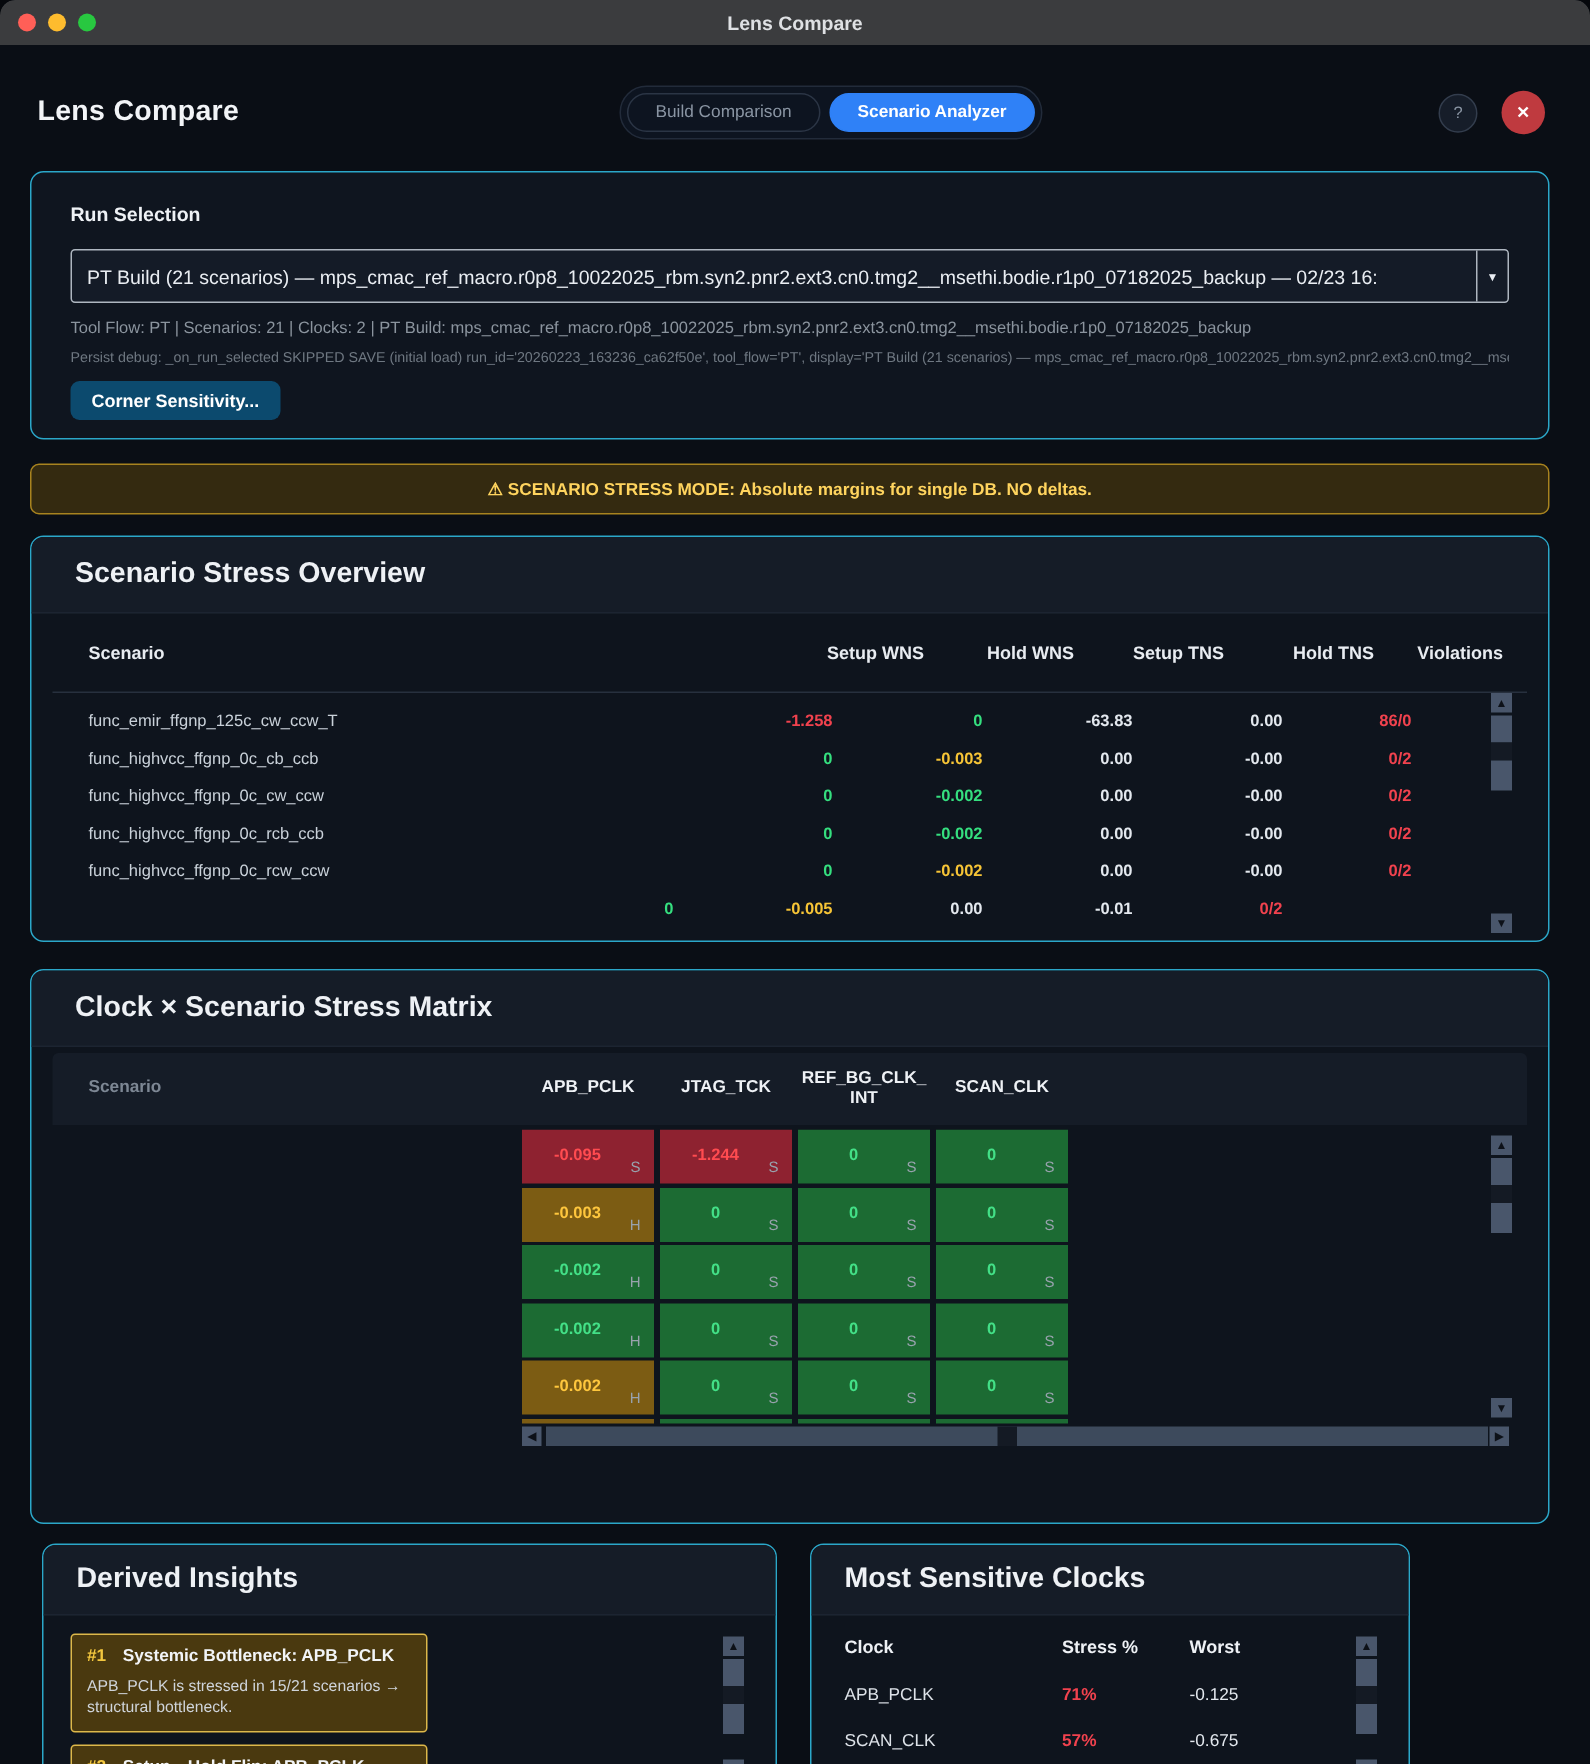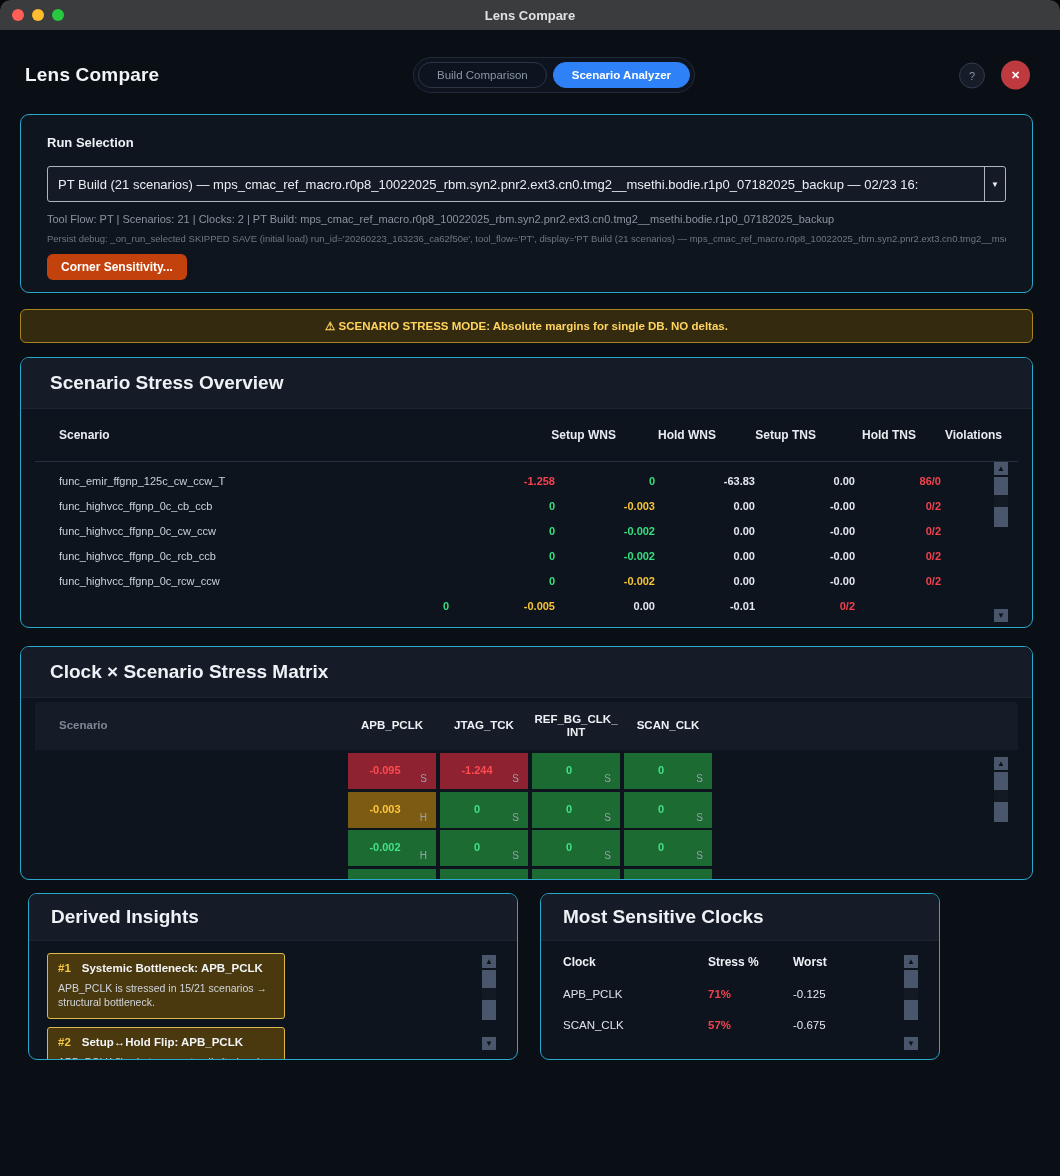--- a/index.html
+++ b/index.html
@@ -30,21 +30,21 @@
 
   
   .run-panel{margin-top:18px;height:179px;background:#0f151f;}
   .run-inner{padding:0 26px;}
   .run-title{margin-top:20px;color:#eef1f5;font-size:13px;font-weight:bold;}
   .run-select{margin-top:16px;height:34px;background:#141b27;border:1px solid #aeb6c0;border-radius:3px;display:flex;align-items:center;cursor:pointer;}
   .run-select-value{flex:1;color:#e9edf2;font-size:13px;padding:0 10px;white-space:nowrap;overflow:hidden;}
   .run-select-arrow{width:20px;align-self:stretch;border-left:1px solid #aeb6c0;display:flex;align-items:center;justify-content:center;color:#e9edf2;font-size:8px;}
   .run-info{margin-top:11px;color:#8b949e;font-size:11px;white-space:nowrap;overflow:hidden;}
   .run-debug{margin-top:8px;color:#6e7781;font-size:9.5px;white-space:nowrap;overflow:hidden;}
-  .corner-btn{font-family:inherit;margin-top:10px;background:#c2410c;color:#fff;border:none;border-radius:6px;font-size:12px;font-weight:bold;padding:6px 14px;cursor:pointer;}
+  .corner-btn{font-family:inherit;margin-top:10px;background:#0c4a6e;color:#fff;border:none;border-radius:6px;font-size:12px;font-weight:bold;padding:6px 14px;cursor:pointer;}
 
   
   .banner{margin:16px 27px 0 20px;height:34px;background:#342a10;border:1px solid #a8831f;border-radius:6px;display:flex;align-items:center;justify-content:center;box-sizing:border-box;}
   .banner-text{color:#ffd45e;font-size:11.5px;font-weight:bold;}
 
   
   .ov-panel{margin-top:14px;height:271px;}
   .ov-strip{height:50px;}
   .ov-strip .panel-title{padding-left:29px;}
   .tblwrap{margin:0 14px;}
@@ -65,21 +65,21 @@
   .sb-gap{height:2px;flex:none;}
   .th-a{height:18px;background:#49566b;flex:none;}
   .th-d{height:12px;background:#141a24;flex:none;}
   .th-b{height:20px;background:#49566b;flex:none;}
   .sb-fill{flex:1;}
   .hscroll{height:13px;display:flex;align-items:stretch;}
   .hs-track{flex:1;background:#3d4a5c;margin-left:3px;margin-right:1px;position:relative;}
   .hs-notch{position:absolute;left:48%;top:0;bottom:0;width:13px;background:#141a24;}
 
   
-  .mx-panel{margin-top:18px;height:234px;}
+  .mx-panel{margin-top:18px;height:370px;}
   .mx-strip{height:50px;}
   .mx-strip .panel-title{padding-left:29px;}
   .mx-headgrid{display:grid;grid-template-columns:313px 92px 92px 92px 92px 1fr;background:#151c27;border-radius:4px 4px 0 0;height:48px;align-items:center;margin-top:4px;}
   .mx-headgrid .hc{color:#eef1f5;font-size:11.5px;font-weight:bold;text-align:center;line-height:1.15;width:88px;white-space:pre-line;}
   .mx-headgrid .hc.sc{color:#7d8794;text-align:left;padding-left:24px;width:auto;font-weight:bold;}
   .mx-body{position:relative;height:196px;overflow:hidden;margin-top:3px;}
   .mx-labels{position:absolute;left:24px;top:3px;width:285px;}
   .mx-label{height:16.95px;line-height:16.95px;color:#ccd3db;font-size:10.5px;white-space:nowrap;}
   .mx-cells{position:absolute;left:313px;top:0;}
   .mx-row{display:flex;margin-bottom:2.5px;}

